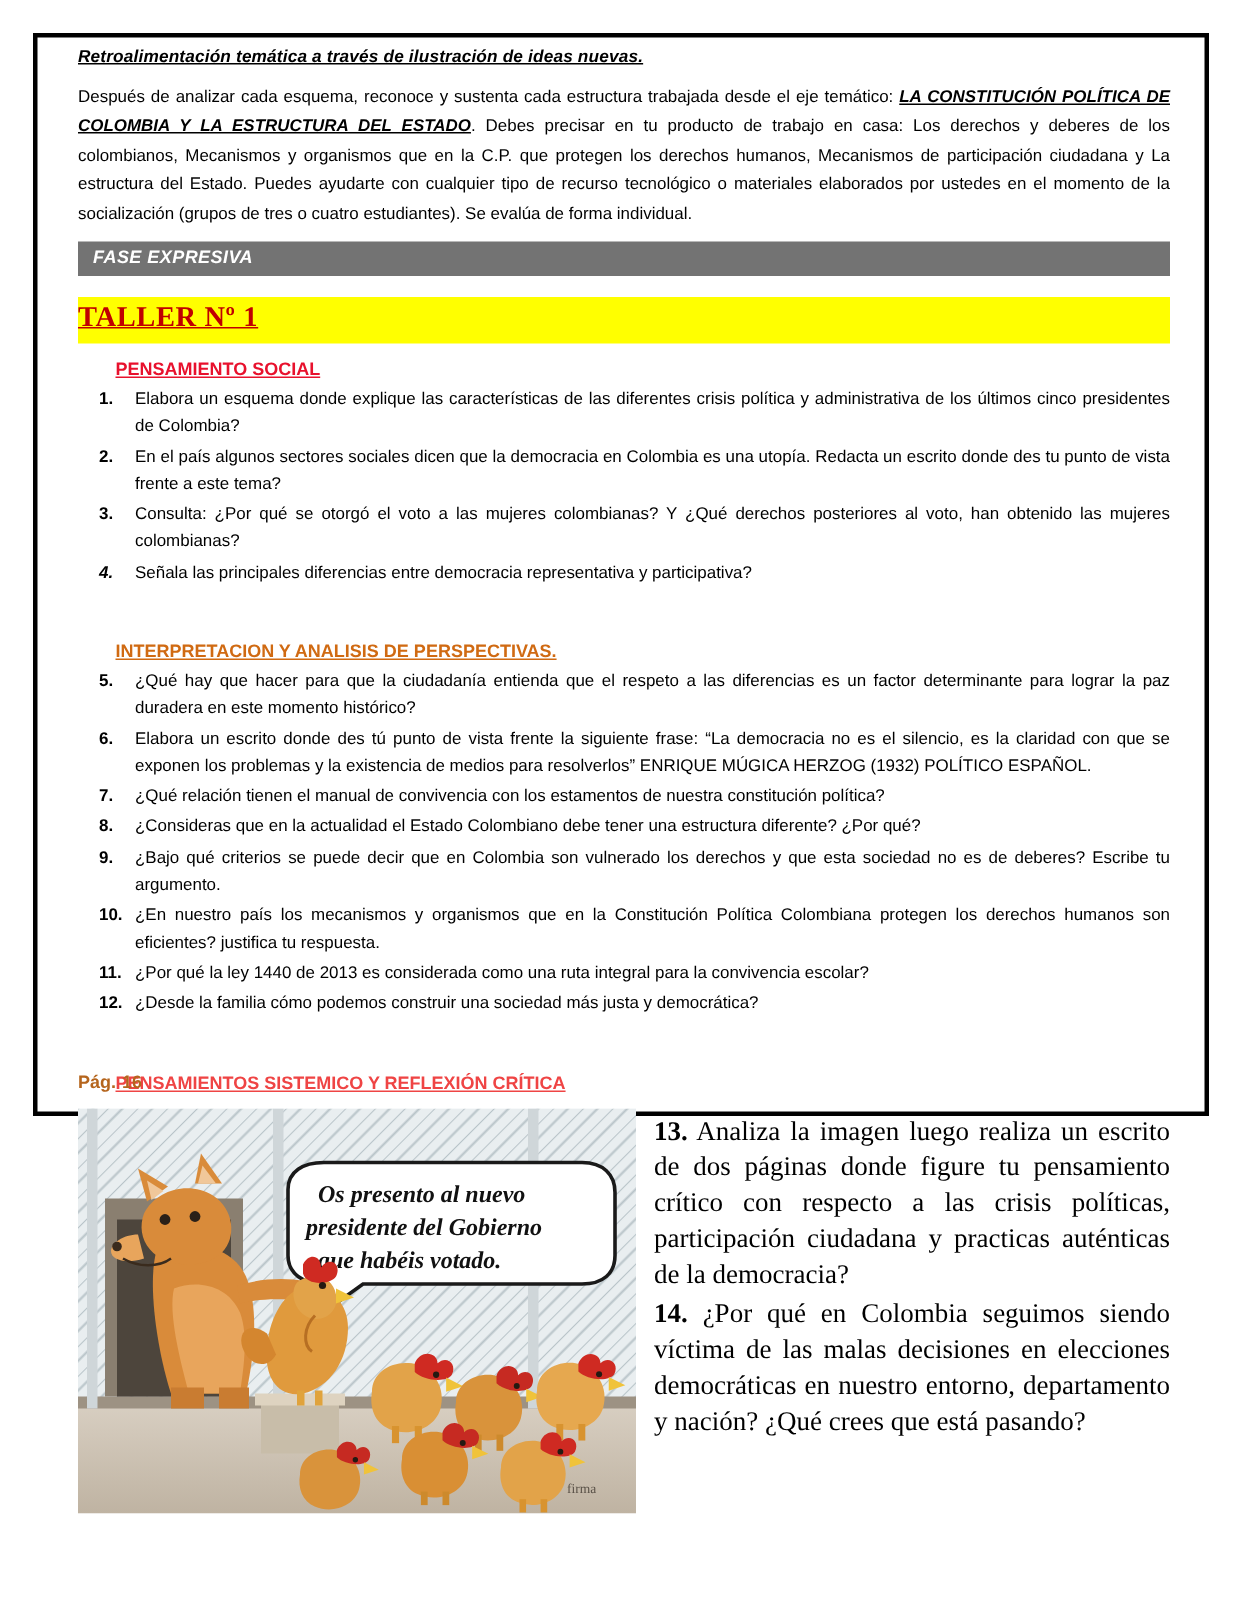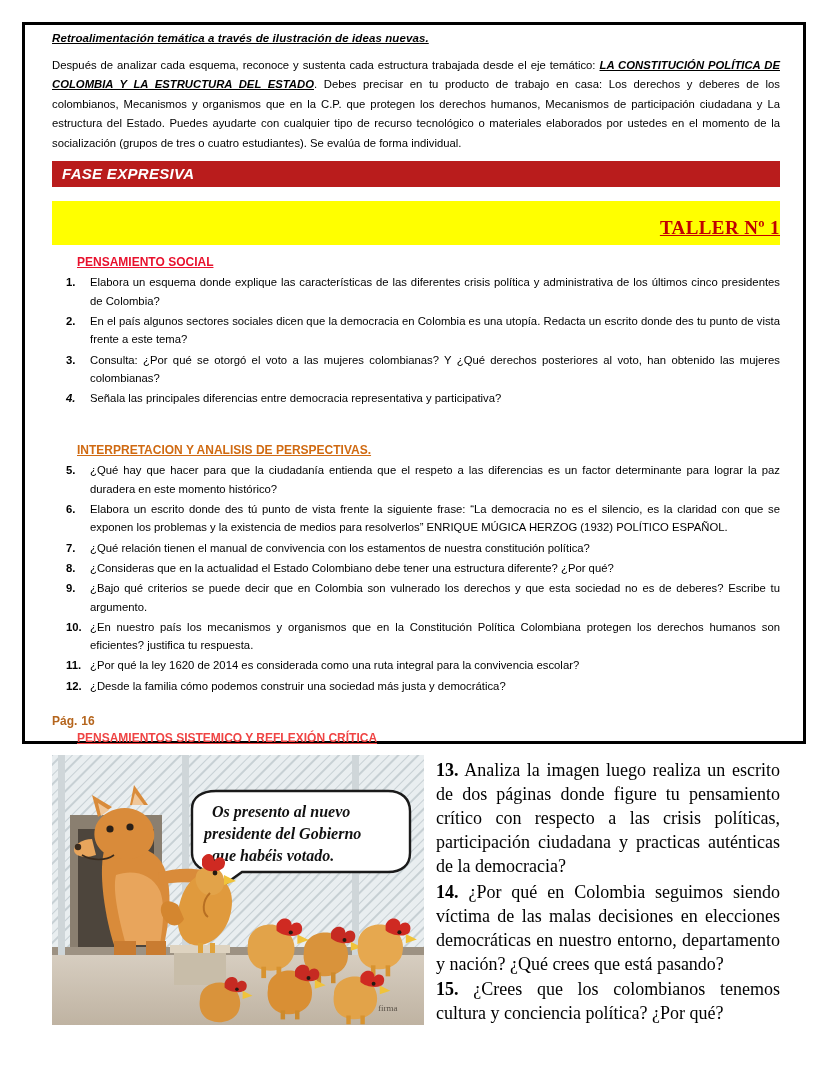--- a/index.html
+++ b/index.html
@@ -49,34 +49,34 @@
     line-height: 1.72;
     text-align: justify;
     margin: 0 0 8px 0;
   }
   .intro-par .em {
     font-weight: bold;
     font-style: italic;
     text-decoration: underline;
   }
   .band-fase {
-    background: #b91c1c;
+    background: #737373;
     color: #ffffff;
-    font-size: 15px;
+    font-size: 12px;
     font-weight: bold;
     font-style: italic;
     padding: 4px 10px 5px 10px;
     margin: 8px 0 14px 0;
     letter-spacing: 0.3px;
     line-height: 1.15;
   }
   .band-taller {
     background: #ffff00;
-    text-align: right;
-    padding: 16px 0 6px 0;
+    text-align: left;
+    padding: 3px 0 6px 0;
     margin: 0 0 10px 0;
   }
   .band-taller span {
     font-family: "Liberation Serif", serif;
     color: #c00000;
     font-size: 19px;
     font-weight: bold;
     text-decoration: underline;
     letter-spacing: 0.4px;
   }
@@ -181,21 +181,21 @@
 
     <div class="sec-head sec-orange sec-sep">INTERPRETACION Y ANALISIS DE PERSPECTIVAS.</div>
 
     <ol class="qlist">
       <li><span class="num">5.</span><span>¿Qué hay que hacer para que la ciudadanía entienda que el respeto a las diferencias es un factor determinante para lograr la paz duradera en este momento histórico?</span></li>
       <li><span class="num">6.</span><span>Elabora un escrito donde des tú punto de vista frente la siguiente frase: “La democracia no es el silencio, es la claridad con que se exponen los problemas y la existencia de medios para resolverlos” ENRIQUE MÚGICA HERZOG (1932) POLÍTICO ESPAÑOL.</span></li>
       <li><span class="num">7.</span><span>¿Qué relación tienen el manual de convivencia con los estamentos de nuestra constitución política?</span></li>
       <li><span class="num">8.</span><span>¿Consideras que en la actualidad el Estado Colombiano debe tener una estructura diferente? ¿Por qué?</span></li>
       <li><span class="num">9.</span><span>¿Bajo qué criterios se puede decir que en Colombia son vulnerado los derechos y que esta sociedad no es de deberes? Escribe tu argumento.</span></li>
       <li><span class="num">10.</span><span>¿En nuestro país los mecanismos y organismos que en la Constitución Política Colombiana  protegen los derechos humanos son eficientes? justifica tu respuesta.</span></li>
-      <li><span class="num">11.</span><span>¿Por qué la ley 1620 de 2014 es considerada como una ruta integral para la convivencia escolar?</span></li>
+      <li><span class="num">11.</span><span>¿Por qué la ley 1440 de 2013 es considerada como una ruta integral para la convivencia escolar?</span></li>
       <li><span class="num">12.</span><span>¿Desde la familia cómo podemos construir una sociedad más justa y democrática?</span></li>
     </ol>
 
     <div class="sec-head sec-red2 sec-sep">PENSAMIENTOS SISTEMICO Y REFLEXIÓN CRÍTICA</div>
 
     <div class="lower-block">
 
       <div class="cartoon">
         <svg viewBox="0 0 372 270" xmlns="http://www.w3.org/2000/svg">
           <defs>
@@ -307,21 +307,20 @@
             </g>
           </g>
 
           <text x="326" y="256" font-family="Liberation Serif, serif" font-size="9" fill="#5a5248">firma</text>
         </svg>
       </div>
 
       <div class="right-text">
         <p><b>13.</b><span> Analiza la imagen luego realiza un escrito de dos páginas donde figure tu pensamiento crítico con respecto a las crisis políticas, participación ciudadana y practicas auténticas de la democracia?</span></p>
         <p><b>14.</b><span> ¿Por qué en Colombia seguimos siendo víctima de las malas decisiones en elecciones democráticas en nuestro entorno, departamento y nación?  ¿Qué crees que está pasando?</span></p>
-        <p><b>15.</b><span> ¿Crees que los  colombianos tenemos cultura  y conciencia política? ¿Por qué?</span></p>
       </div>
 
     </div>
 
   </div>
 
   <div class="footer">
     <span>Pág.</span><span class="pg-num">16</span>
   </div>
 </div>

